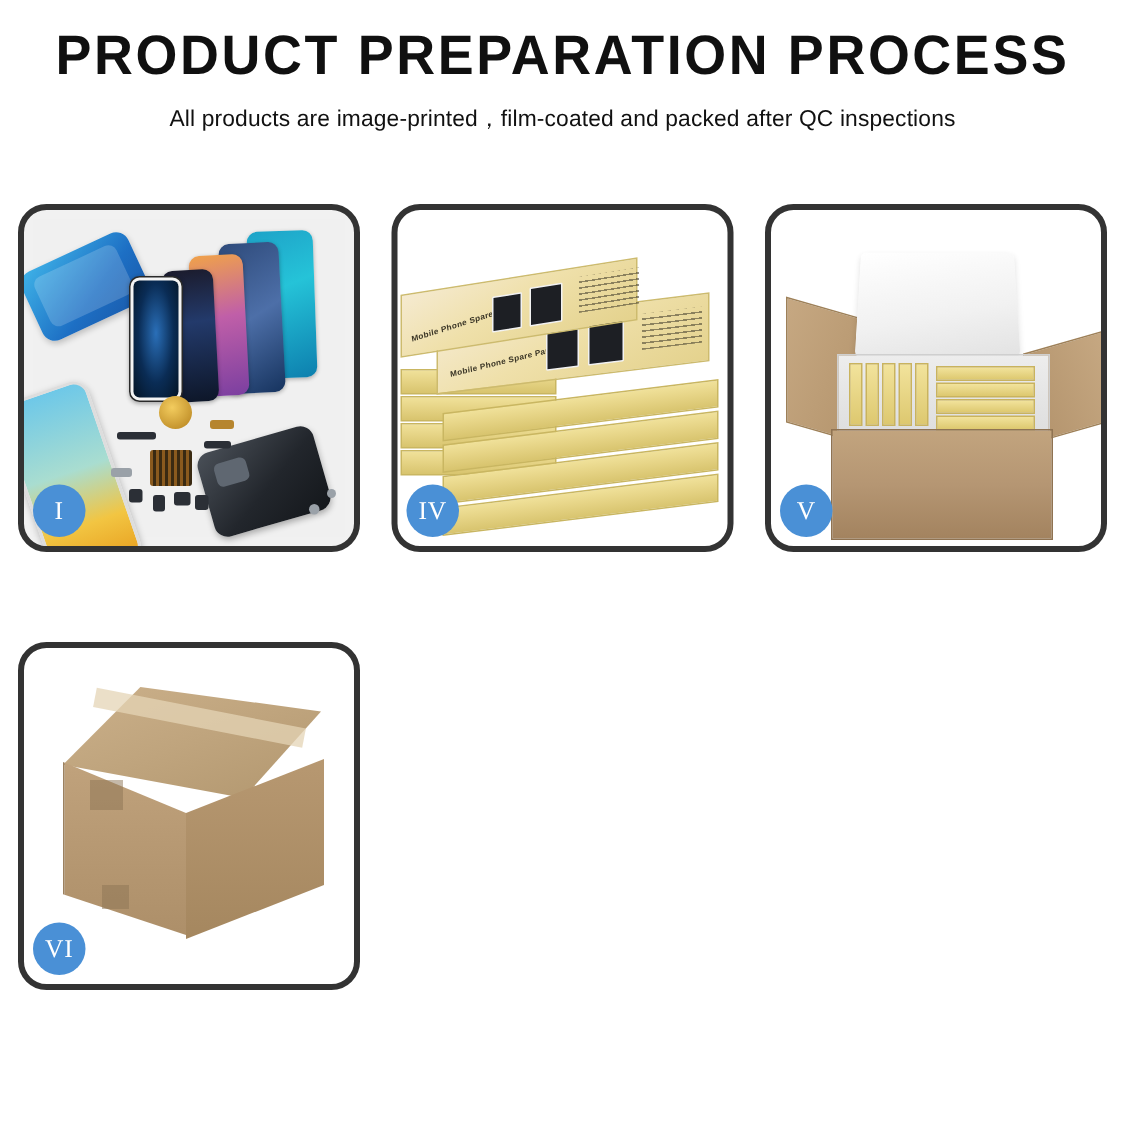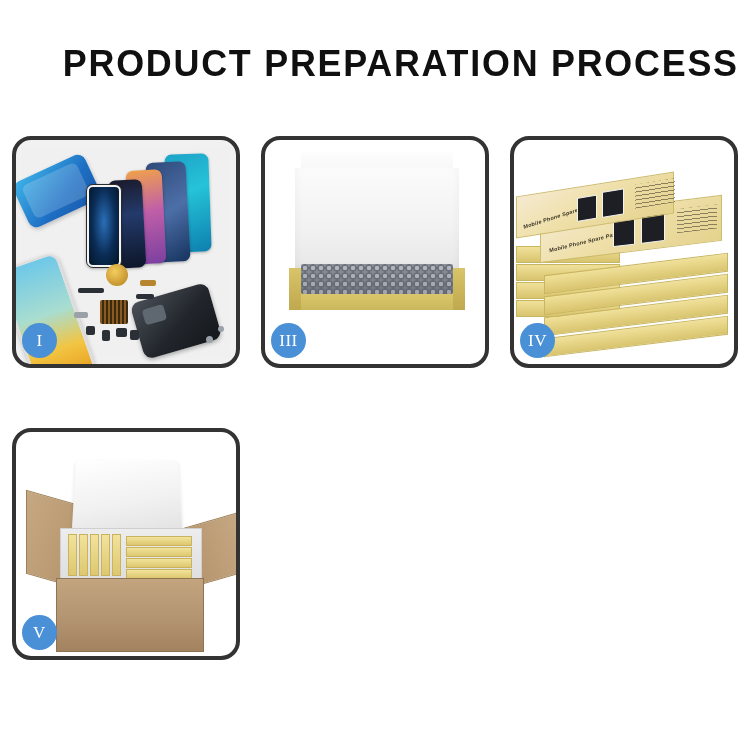--- a/index.html
+++ b/index.html
@@ -7,21 +7,21 @@
   body {
     width: 750px; height: 750px;
     background: #ffffff;
     font-family: "Liberation Sans", sans-serif;
     overflow: hidden;
   }
 
   .page { width: 750px; height: 750px; position: relative; }
 
   
-  .header { text-align: right; padding-top: 44px; }
+  .header { text-align: center; padding-top: 17px; }
 
   .title {
     font-family: "Liberation Sans", sans-serif;
     font-size: 37px;
     font-weight: bold;
     letter-spacing: 1.8px;
     color: #101010;
     line-height: 1.1;
     transform: scaleX(0.97);
   }
@@ -274,20 +274,21 @@
   }
   .c6-tab { position: absolute; background: rgba(140,115,84,0.5); }
 </style>
 </head>
 <body>
 
 <div class="page">
 
   <div class="header">
     <div class="title">PRODUCT PREPARATION PROCESS</div>
+    <div class="subtitle">All products are image-printed，film-coated and packed after QC inspections</div>
   </div>
 
   <div class="grid">
 
     <div class="panel p1">
       <div class="photo">
         <div class="strip"></div>
         <div class="prot"></div>
         <div class="ph ph-a"></div>
         <div class="ph ph-b"></div>
@@ -306,31 +307,20 @@
         <div class="part" style="left:100px; top:188px; width:11px; height:9px;"></div>
         <div class="part" style="left:114px; top:190px; width:9px;  height:10px;"></div>
         <div class="part silver" style="left:58px; top:172px; width:14px; height:6px;"></div>
         <div class="part silver" style="left:190px; top:196px; width:7px; height:7px; border-radius:50%;"></div>
         <div class="part silver" style="left:202px; top:186px; width:6px; height:6px; border-radius:50%;"></div>
       </div>
       <div class="badge">I</div>
     </div>
 
 
-    <div class="panel p3">
-      <div class="photo">
-        <div class="lid-back"></div>
-        <div class="foam-back"></div>
-        <div class="box3-body"></div>
-        <div class="box3-lipL"></div>
-        <div class="box3-lipR"></div>
-        <div class="wrap-grey"></div>
-      </div>
-      <div class="badge">III</div>
-    </div>
 
     <div class="panel p4">
       <div class="photo">
 
         <div class="stackbox" style="left:2px;  top:106px; width:104px; height:17px;"></div>
         <div class="stackbox" style="left:2px;  top:124px; width:104px; height:17px;"></div>
         <div class="stackbox" style="left:2px;  top:142px; width:104px; height:17px;"></div>
         <div class="stackbox" style="left:2px;  top:160px; width:104px; height:17px;"></div>
 
         <div class="stackbox" style="left:30px; top:124px; width:184px; height:19px; transform:skewY(-7deg);"></div>
@@ -368,15 +358,26 @@
         <div class="ybox5" style="left:96px;"></div>
         <div class="ybox5" style="left:110px; width:66px; height:10px; top:104px;"></div>
         <div class="ybox5" style="left:110px; width:66px; height:10px; top:115px;"></div>
         <div class="ybox5" style="left:110px; width:66px; height:10px; top:126px;"></div>
         <div class="ybox5" style="left:110px; width:66px; height:10px; top:137px;"></div>
         <div class="carton-front"></div>
       </div>
       <div class="badge">V</div>
     </div>
 
+    <div class="panel p6">
+      <div class="photo">
+        <div class="c6-top"></div>
+        <div class="c6-left"></div>
+        <div class="c6-right"></div>
+        <div class="c6-tape"></div>
+        <div class="c6-tab" style="left:44px; top:88px; width:22px; height:20px;"></div>
+        <div class="c6-tab" style="left:52px; top:158px; width:18px; height:16px;"></div>
+      </div>
+      <div class="badge">VI</div>
+    </div>
 
   </div>
 </div>
 
 </body></html>

